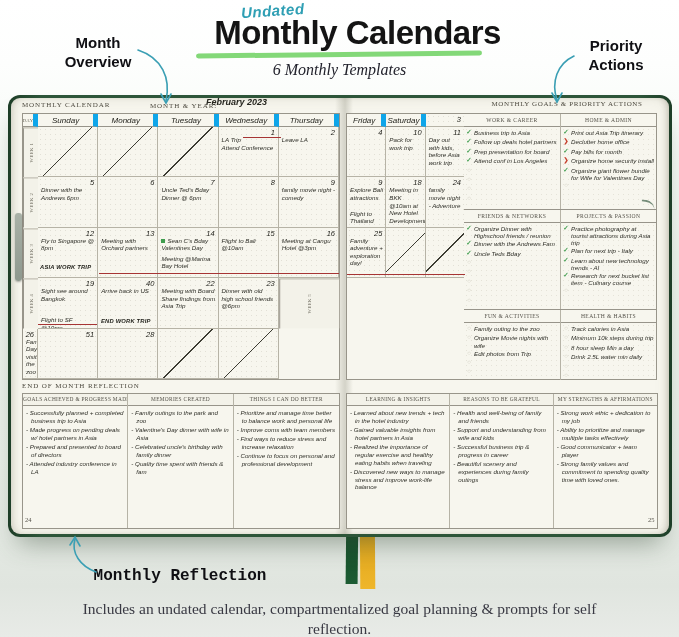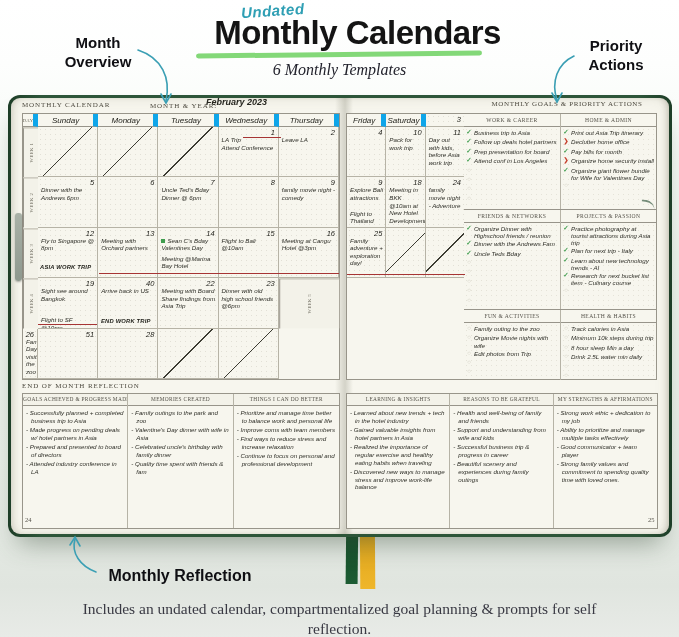--- a/index.html
+++ b/index.html
@@ -14,21 +14,21 @@
     font-weight:bold;transform:rotate(-4deg);letter-spacing:.5px;z-index:5;}
   .hdr-title{position:absolute;left:0;right:0;top:14px;text-align:center;font-size:33px;font-weight:bold;
     color:#141414;letter-spacing:-.5px;z-index:5;padding-left:36px;}
   .hdr-underline{position:absolute;left:196px;top:52px;width:286px;height:4.5px;background:#6dd160;
     border-radius:4px;transform:rotate(-.6deg);opacity:.85;z-index:4;}
   .hdr-sub{position:absolute;left:0;right:0;top:61px;text-align:center;font-family:"Liberation Serif",serif;
     font-style:italic;font-size:16px;color:#22222c;z-index:5;}
   .callout{position:absolute;font-weight:bold;color:#0f0f13;text-align:center;font-size:15px;line-height:1.25;z-index:6;}
   #co-left{left:46px;top:34px;width:104px;}
   #co-right{left:564px;top:37px;width:104px;}
-  #co-bottom{left:58px;top:566px;width:244px;font-size:16px;}
+  #co-bottom{left:58px;top:566px;width:244px;font-size:16px;font-family:Liberation Mono, monospace;}
   .caption{position:absolute;left:58px;right:58px;top:599px;text-align:center;font-family:"Liberation Serif",serif;
     font-size:15.5px;line-height:1.3;color:#393943;z-index:5;}
 
   
   .ribbon{position:absolute;top:505px;z-index:1;}
   #ribbon-green{left:346px;width:12px;height:79px;background:linear-gradient(#0f4423,#1d5c33);transform:rotate(.6deg);}
   #ribbon-yellow{left:360px;width:15px;height:84px;background:linear-gradient(#d69c14,#efb62a);transform:rotate(-.4deg);}
   .book{position:absolute;left:8px;top:95px;width:664px;height:442px;border-radius:12px;z-index:2;
     background:linear-gradient(90deg,#1d3d27,#2d5539 5%,#2d5539 95%,#1d3d27);
     box-shadow:0 16px 26px -10px rgba(55,75,55,.45);}

